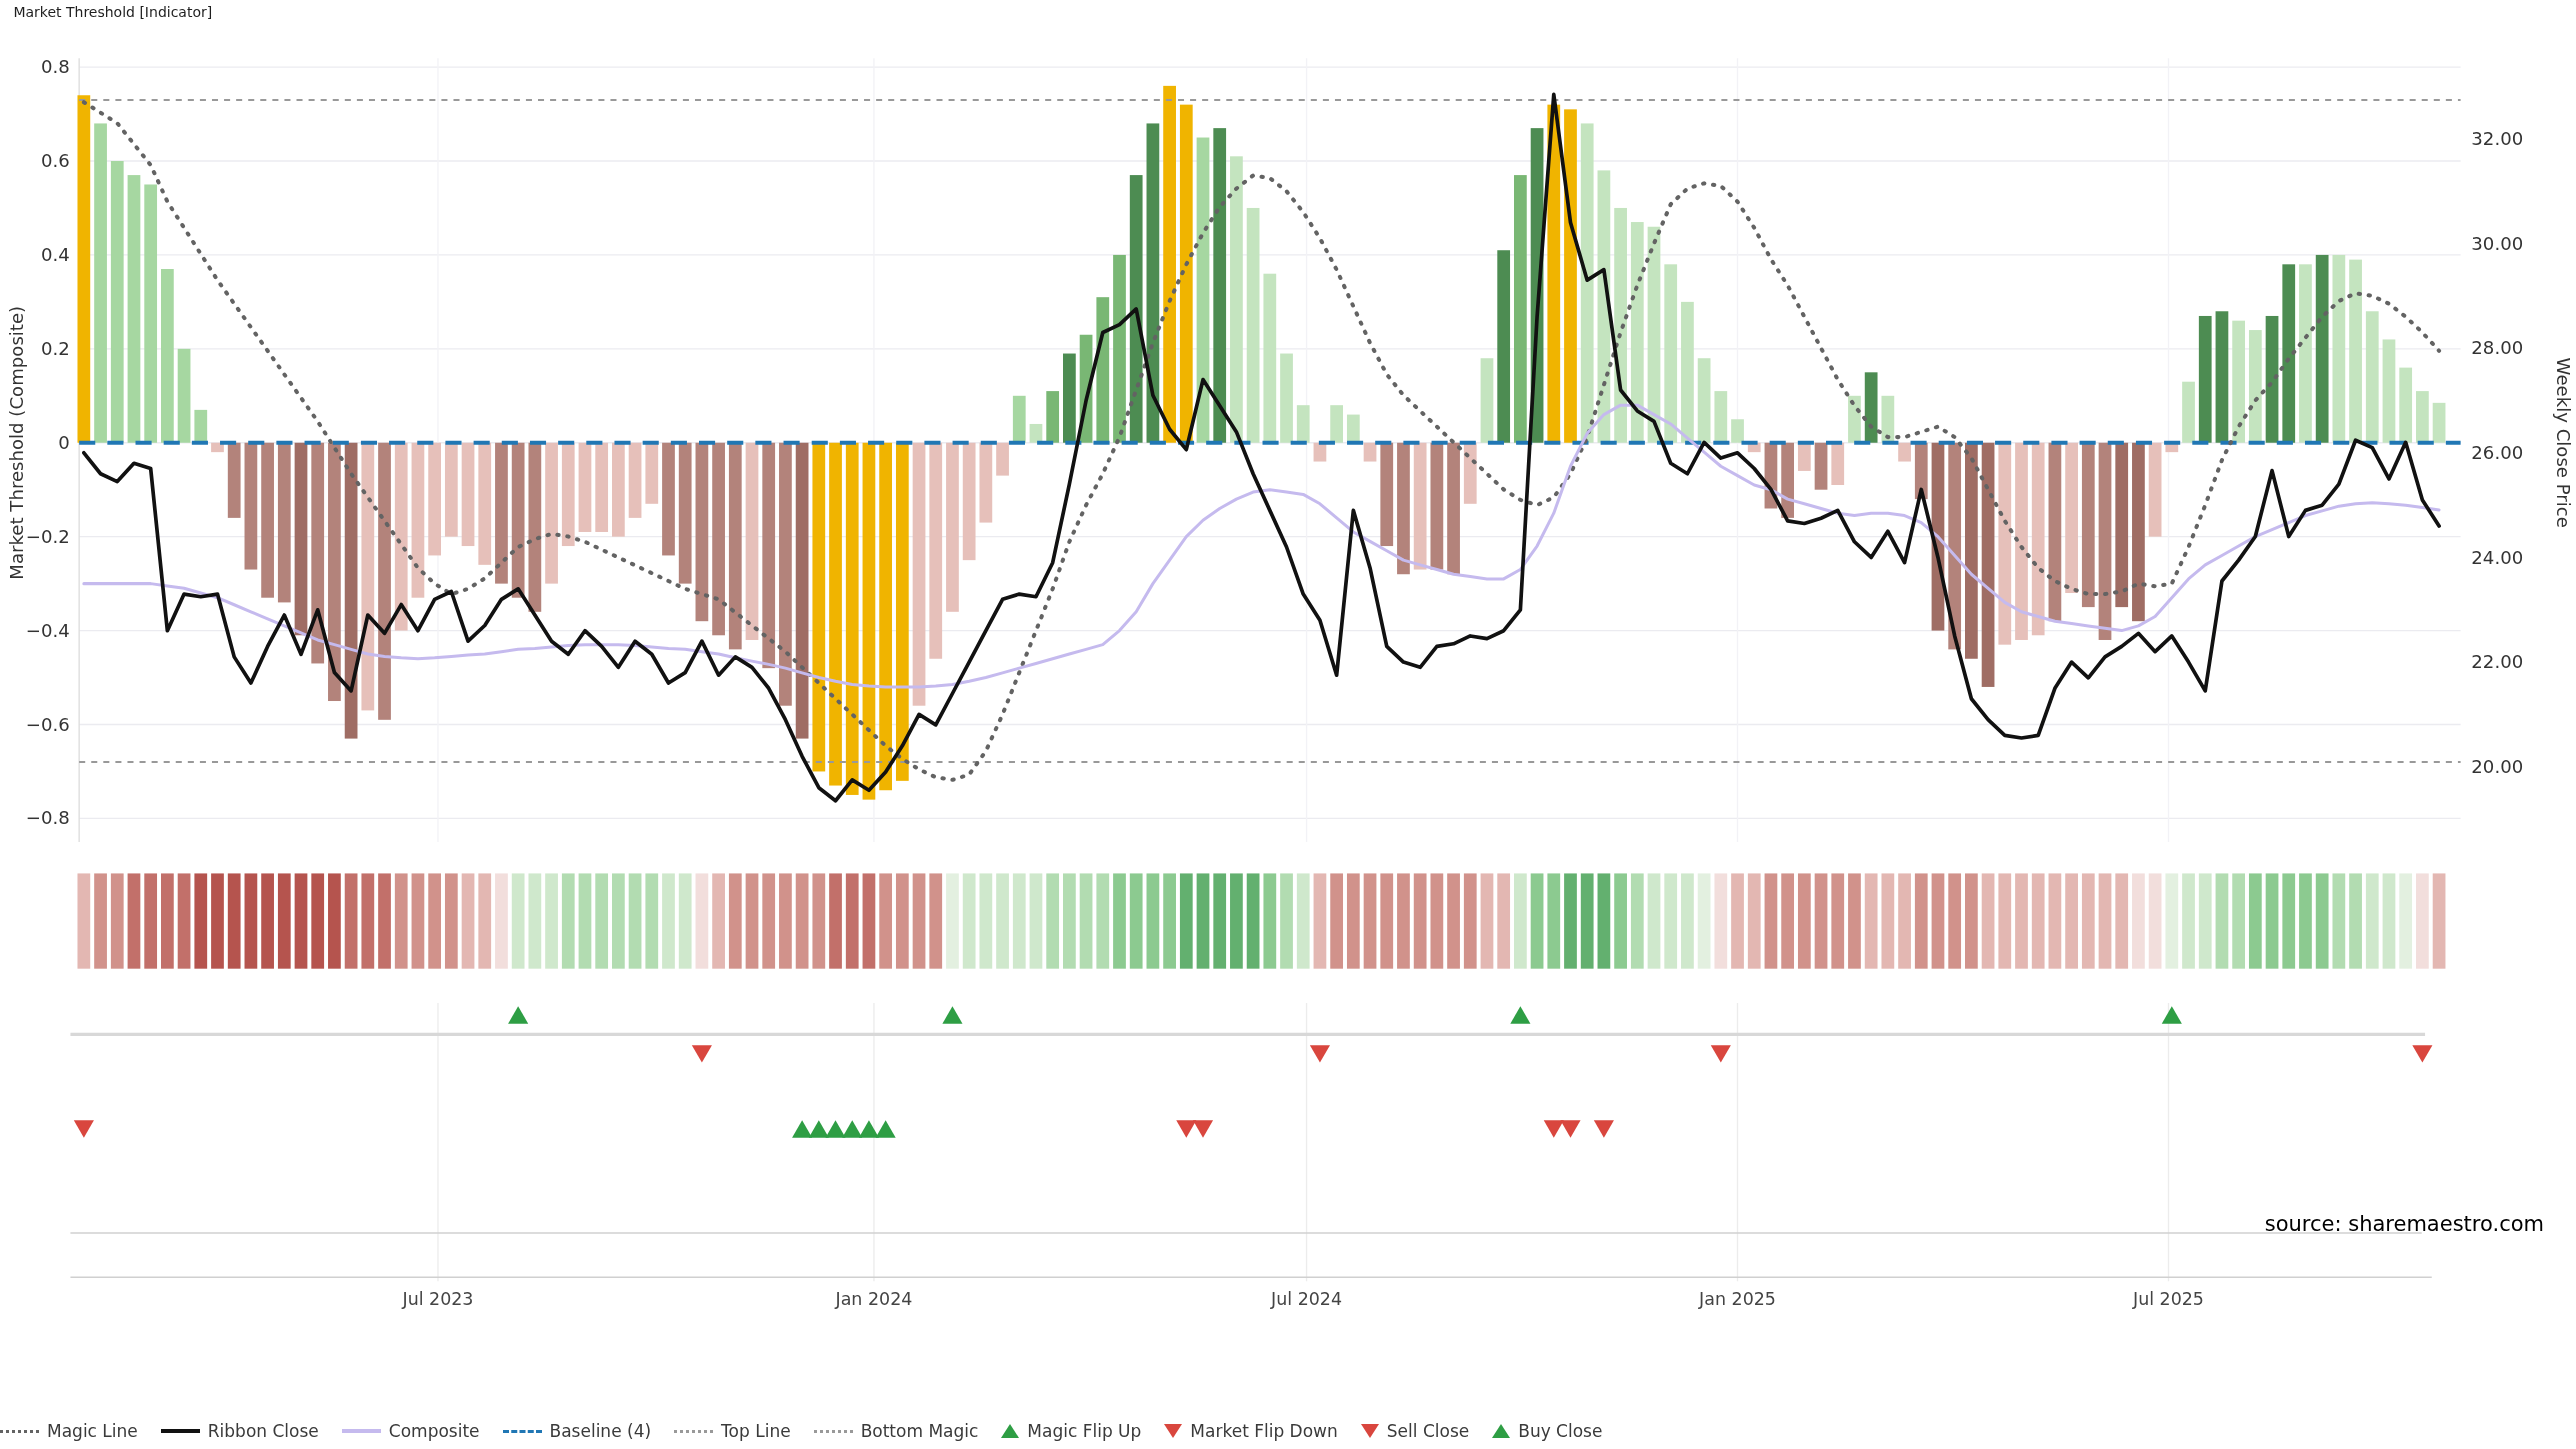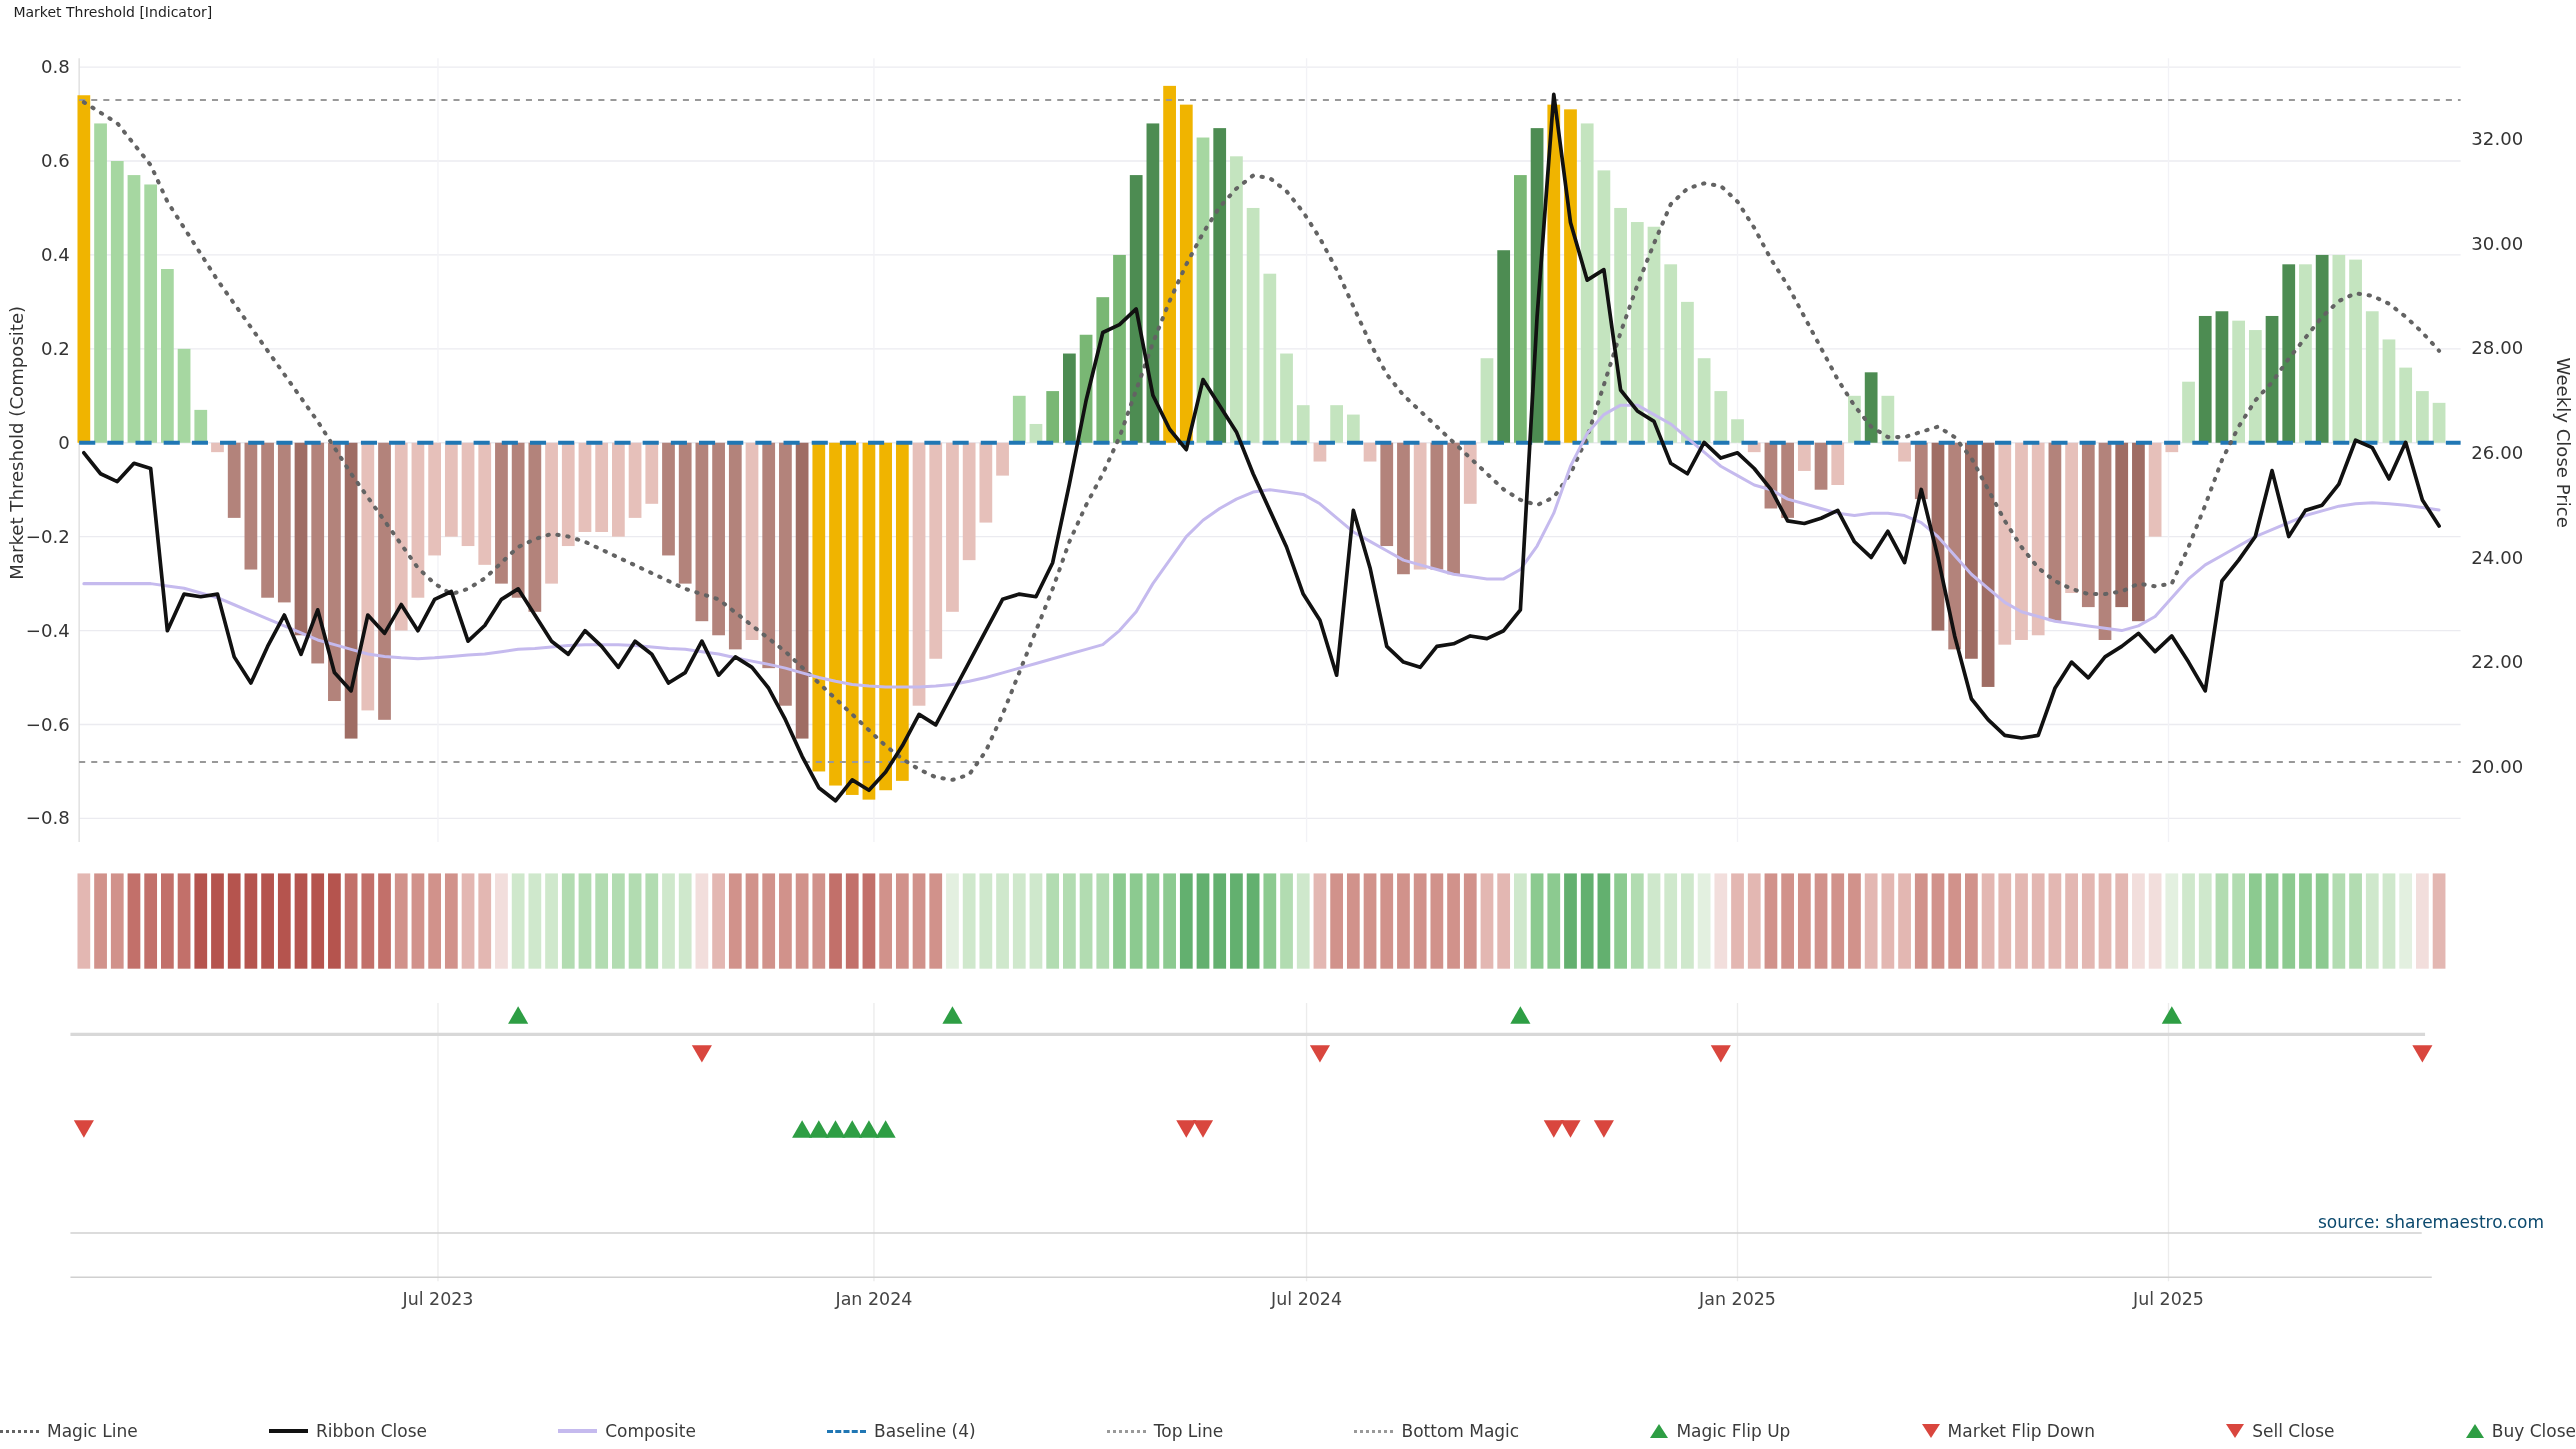--- a/index.html
+++ b/index.html
@@ -1,20 +1,20 @@
 <!DOCTYPE html>
 <html style="font-size:10.7px"><head>
 <meta charset="utf-8">
 <style>
   html,body{margin:0;padding:0;background:#ffffff;}
   body{width:2576px;height:1449px;position:relative;font-family:"DejaVu Sans","Liberation Sans",sans-serif;overflow:hidden;}
   .page-title{position:absolute;left:13.4px;top:4px;font-size:14px;color:#1f1f1f;}
   #chart-svg{position:absolute;left:0;top:0;}
-  .source-note{position:absolute;right:32px;top:1212px;font-size:17px;color:#0c4a6e;}
-  .legend{position:absolute;left:0;top:1421px;width:100%;display:flex;justify-content:space-between;align-items:center;gap:23px;font-size:17px;color:#3a3a3a;}
+  .source-note{position:absolute;right:32px;top:1212px;font-size:21px;color:#000000;}
+  .legend{position:absolute;left:0;top:1421px;width:100%;display:flex;justify-content:flex-start;align-items:center;gap:23px;font-size:17px;color:#3a3a3a;}
   .legend-item{display:flex;align-items:center;gap:8px;white-space:nowrap;}
   .sw{display:inline-block;width:39px;}
   .sw-line{height:0;}
   .sw-dotted{border-top:3.4px dotted;}
   .sw-solid{border-top:4px solid;}
   .sw-dashed{border-top:3.4px dashed;}
   .sw-tri{width:0;height:0;border-left:9.4px solid transparent;border-right:9.4px solid transparent;}
   .sw-tri-up{border-bottom:14.8px solid;}
   .sw-tri-down{border-top:14.8px solid;}
 </style>

